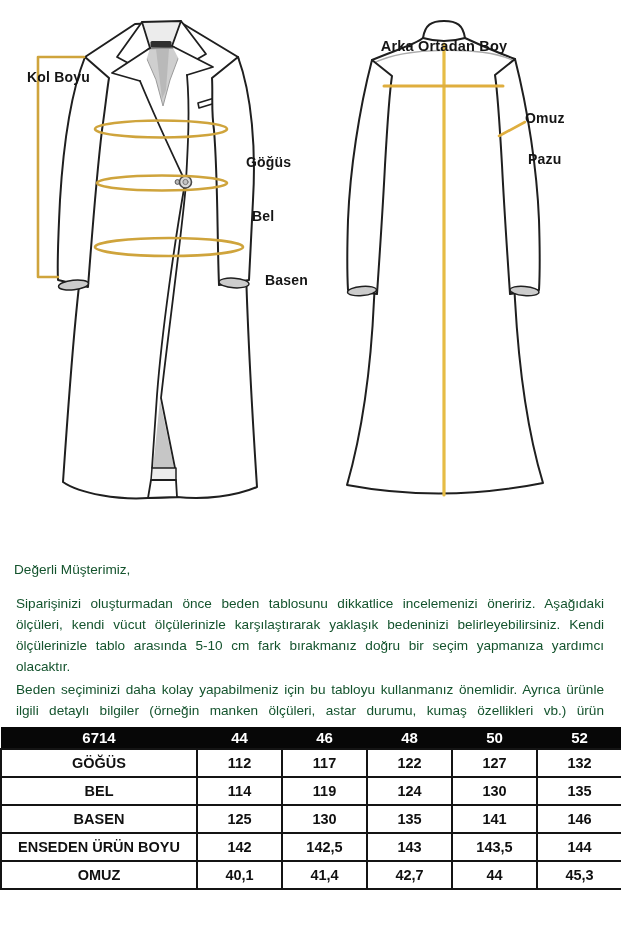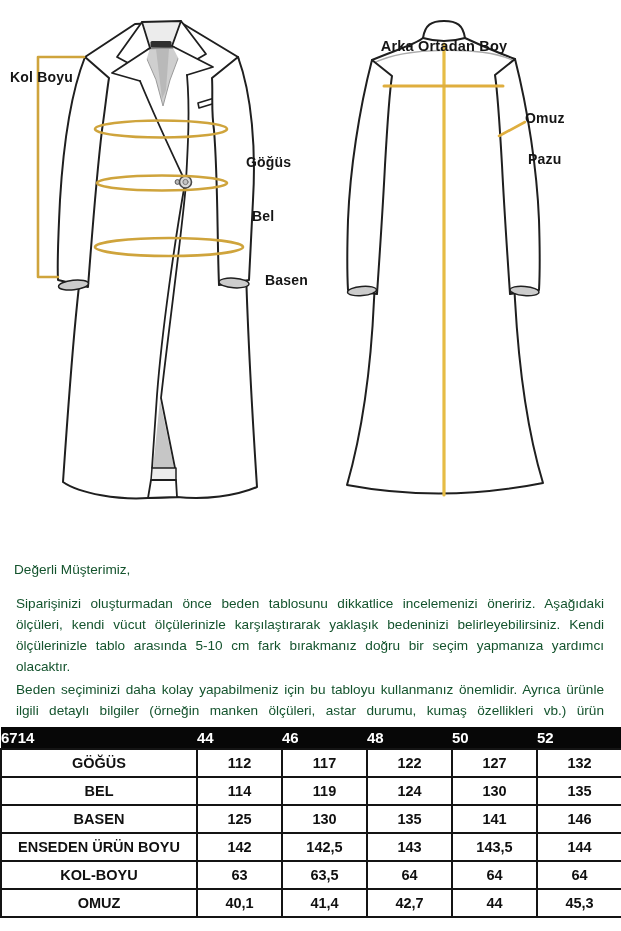--- a/index.html
+++ b/index.html
@@ -6,40 +6,40 @@
   .canvas{
     position:relative;width:621px;height:931px;background:#fff;overflow:hidden;
     font-family:"Liberation Sans", sans-serif;color:#161616;
   }
   .diagram{position:absolute;top:0;left:0;width:621px;height:556px;}
   .diagram svg{position:absolute;top:0;left:0;}
   .diag-label{
     position:absolute;font-size:14px;font-weight:600;color:#151515;
     letter-spacing:.2px;white-space:nowrap;margin-top:34px;
   }
-  .l-kolboyu{left:10px;top:35px;}
+  .l-kolboyu{left:27px;top:35px;}
   .l-gogus{left:246px;top:120px;}
   .l-bel{left:252px;top:174px;}
   .l-basen{left:265px;top:238px;}
   .l-title{left:344px;top:4px;width:200px;text-align:center;font-size:14.5px;}
   .l-omuz{left:525px;top:76px;}
   .l-pazu{left:528px;top:117px;text-align:right;}
   .intro{
     position:absolute;top:559px;left:14px;right:15px;
     font-size:13.6px;line-height:21px;color:#14532d;
   }
   .intro .greeting{margin:0 0 13px 0;}
   .intro p.para{margin:2px;text-align:justify;}
   .size-table-wrap{position:absolute;top:727px;left:0;width:621px;}
   table.size-table{border-collapse:collapse;width:621px;table-layout:fixed;}
   table.size-table col.c-label{width:196px;}
   table.size-table col.c-size{width:85px;}
   table.size-table thead th{
     background:#070707;color:#ffffff;border:none;height:21px;
-    font-size:15px;font-weight:bold;text-align:left;padding:0;
+    font-size:15px;font-weight:bold;text-align:center;padding:0;
   }
   table.size-table tbody td{
     border:2px solid #141414;height:26px;text-align:center;
     font-size:14.5px;font-weight:bold;color:#101010;padding:0;background:#fff;
   }
 </style>
 </head>
 <body>
 
 <div class="canvas">
@@ -183,28 +183,20 @@
         </tr>
         <tr>
           <td>ENSEDEN ÜRÜN BOYU</td>
           <td>142</td>
           <td>142,5</td>
           <td>143</td>
           <td>143,5</td>
           <td>144</td>
         </tr>
         <tr>
-          <td>KOL-BOYU</td>
-          <td>63</td>
-          <td>63,5</td>
-          <td>64</td>
-          <td>64</td>
-          <td>64</td>
-        </tr>
-        <tr>
           <td>OMUZ</td>
           <td>40,1</td>
           <td>41,4</td>
           <td>42,7</td>
           <td>44</td>
           <td>45,3</td>
         </tr>
       </tbody>
     </table>
   </div>

